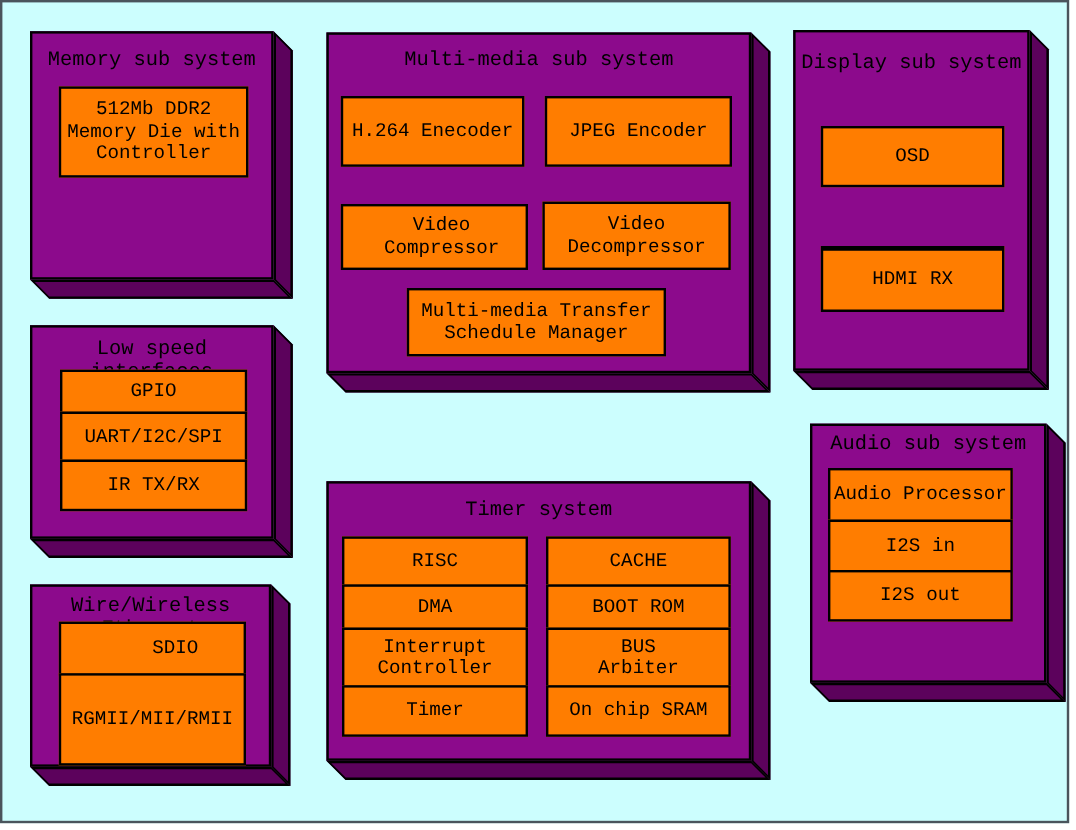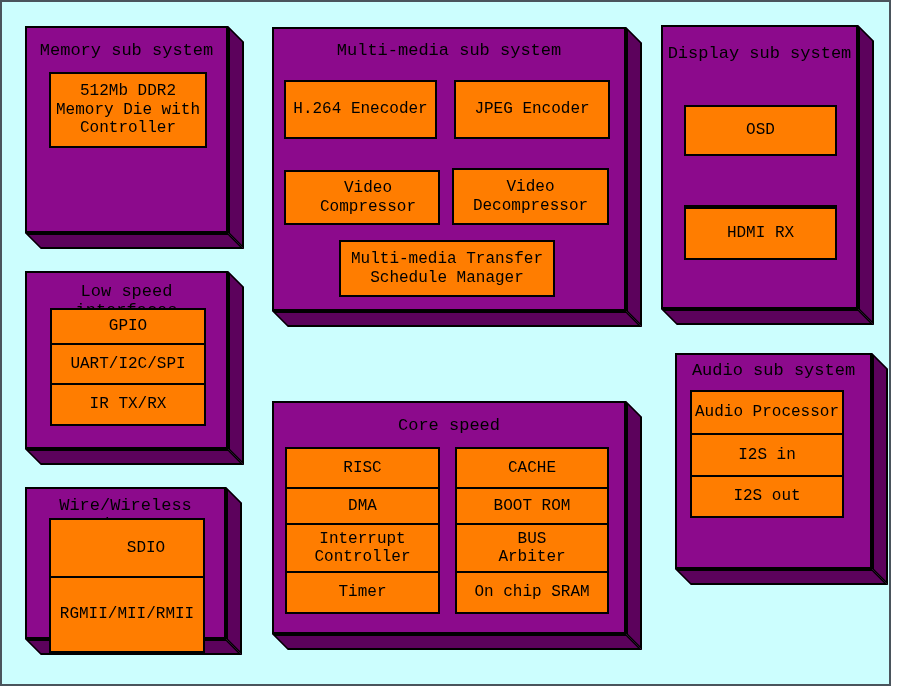--- a/index.html
+++ b/index.html
@@ -57,21 +57,21 @@
   .b-lowspeed .btitle{top:12px;}
   .b-lowspeed .stack{left:25px;top:37px;width:156px;}
   .b-lowspeed .obox.gpio{height:37px;}
   .b-lowspeed .obox.uart{height:42px;}
   .b-lowspeed .obox.ir{height:43px;}
 
   
   .b-ethernet{left:23px;top:485px;width:217px;height:168px;}
   .b-ethernet .btitle{top:10px;}
   .b-ethernet .stack{left:24px;top:31px;width:156px;}
-  .b-ethernet .obox.sdio{height:60px;padding-left:38px;}
+  .b-ethernet .obox.sdio{height:45px;padding-left:38px;}
   .b-ethernet .obox.rgmii{height:77px;}
 
   
   .b-multimedia{left:270px;top:25px;width:370px;height:300px;}
   .b-multimedia .btitle{top:15px;}
   .b-multimedia .obox.h264{left:12px;top:53px;width:153px;height:59px;}
   .b-multimedia .obox.jpeg{left:182px;top:53px;width:156px;height:59px;}
   .b-multimedia .obox.vcomp{left:12px;top:143px;width:156px;height:55px;padding-left:12px;}
   .b-multimedia .obox.vdecomp{left:180px;top:141px;width:157px;height:57px;}
   .b-multimedia .obox.sched{left:67px;top:213px;width:216px;height:57px;}
@@ -150,21 +150,21 @@
     <div class="obox abs vcomp">Video Compressor</div>
     <div class="obox abs vdecomp">Video Decompressor</div>
     <div class="obox abs sched">Multi-media  Transfer
 Schedule Manager</div>
   </div>
 
   <div class="block b-core">
     <div class="face-right"></div>
     <div class="face-bottom"></div>
     <div class="face-front"></div>
-    <div class="btitle">Core speed</div>
+    <div class="btitle">Timer system</div>
     <div class="stack col-left">
       <div class="obox r1">RISC</div>
       <div class="obox r2">DMA</div>
       <div class="obox r3">Interrupt
 Controller</div>
       <div class="obox r4">Timer</div>
     </div>
     <div class="stack col-right">
       <div class="obox r1">CACHE</div>
       <div class="obox r2">BOOT ROM</div>

